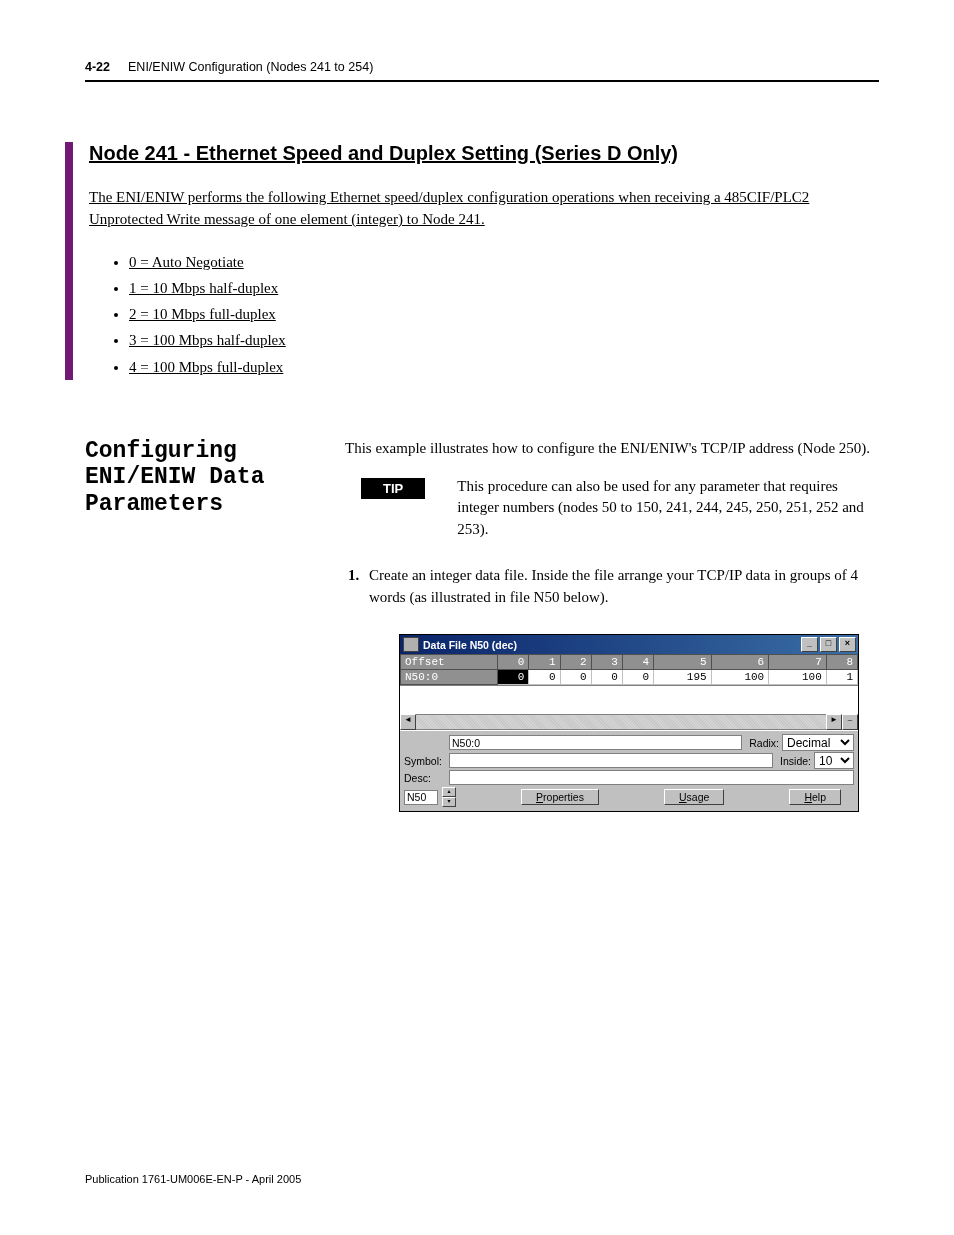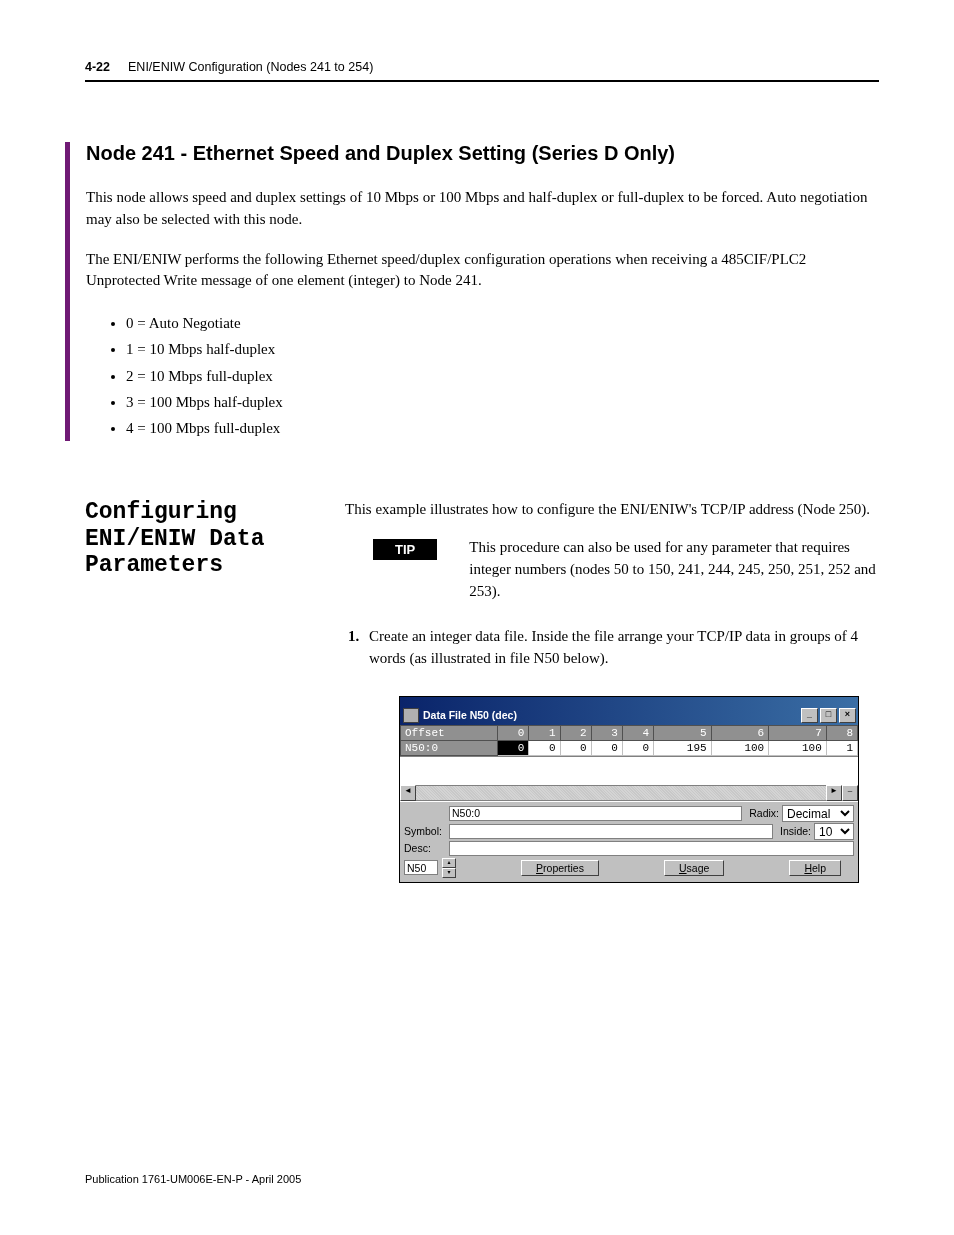--- a/index.html
+++ b/index.html
@@ -60,37 +60,38 @@
   .section-h1 {
     font-family: Liberation Mono, monospace;
     font-weight: bold;
     font-size: 23px;
     letter-spacing: 0px;
     margin: 0;
     line-height: 1.15;
   }
   .clearfix::after { content: ""; display: table; clear: both; }
   .change-bar {
-    border-left: 5px solid #701a75;
+    border-left: 8px solid #701a75;
     margin-left: -20px;
     padding-left: 16px;
+    text-decoration: underline;
   }
   .tip-row {
     display: flex;
     margin: 16px 0 24px 0;
     align-items: flex-start;
   }
   .tip-badge {
     background: #000;
     color: #fff;
     font-family: Arial, sans-serif;
     font-weight: bold;
     font-size: 13px;
     padding: 3px 22px;
-    margin: 2px 32px 0 28px;
+    margin: 2px 32px 0 16px;
     flex: 0 0 auto;
   }
   .tip-text {
     flex: 1;
     line-height: 1.45;
   }
   ol.steps {
     margin: 0 0 26px 18px;
     padding: 0;
     line-height: 1.45;
@@ -105,21 +106,21 @@
     font-family: Tahoma, "MS Sans Serif", Arial, sans-serif;
     font-size: 10.5px;
     border: 1px solid #000;
     background: #c0c0c0;
   }
   .titlebar {
     background: linear-gradient(to right, #0a246a, #3a6ea5);
     color: #fff;
     display: flex;
     align-items: center;
-    padding: 11px 2px 2px 3px;
+    padding: 2px 2px 2px 3px;
     font-weight: bold;
   }
   .titlebar-icon {
     width: 14px; height: 13px;
     background: #b0b0b0;
     display: inline-block;
     margin-right: 4px;
     border: 1px solid #404040;
   }
   .titlebar-spacer { flex: 1; }
@@ -233,21 +234,20 @@
 <div class="page">
 
   <div class="header-line">
     <span class="header-page-num">4-22</span>
     <span>ENI/ENIW Configuration (Nodes 241 to 254)</span>
   </div>
   <div class="header-rule"></div>
 
   <div class="right-col change-bar">
     <h2 class="section-h2">Node 241 - Ethernet Speed and Duplex Setting (Series D Only)</h2>
-    <p class="body-p">This node allows speed and duplex settings of 10 Mbps or 100 Mbps and half-duplex or full-duplex to be forced. Auto negotiation may also be selected with this node.</p>
     <p class="body-p">The ENI/ENIW performs the following Ethernet speed/duplex configuration operations when receiving a 485CIF/PLC2 Unprotected Write message of one element (integer) to Node 241.</p>
     <ul class="bullets">
       <li>0 = Auto Negotiate</li>
       <li>1 = 10 Mbps half-duplex</li>
       <li>2 = 10 Mbps full-duplex</li>
       <li>3 = 100 Mbps half-duplex</li>
       <li>4 = 100 Mbps full-duplex</li>
     </ul>
   </div>
 

